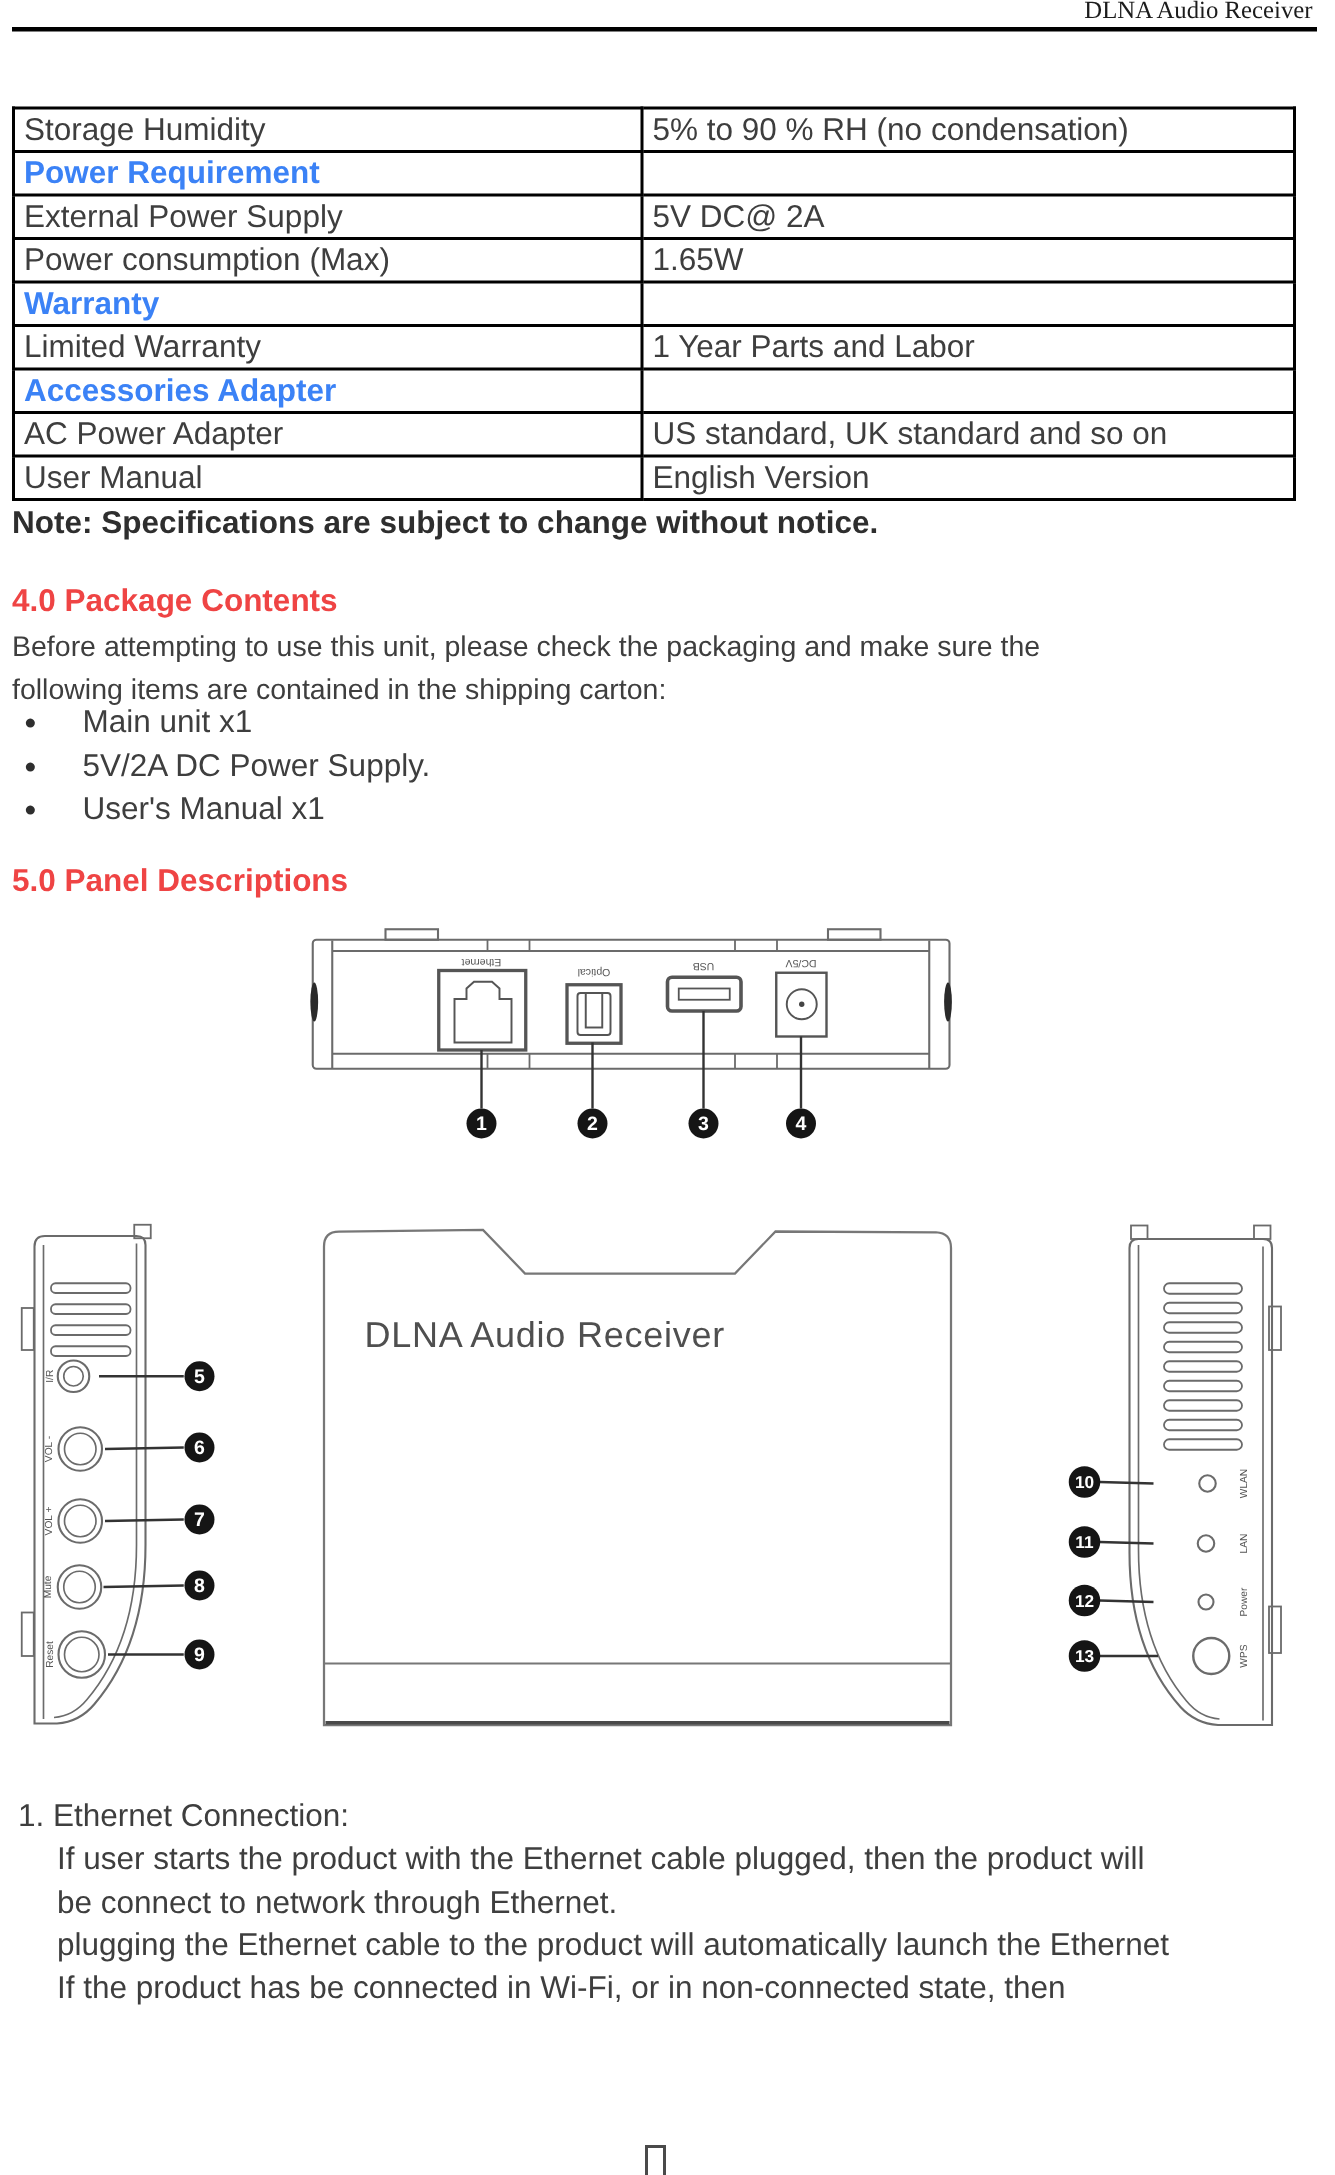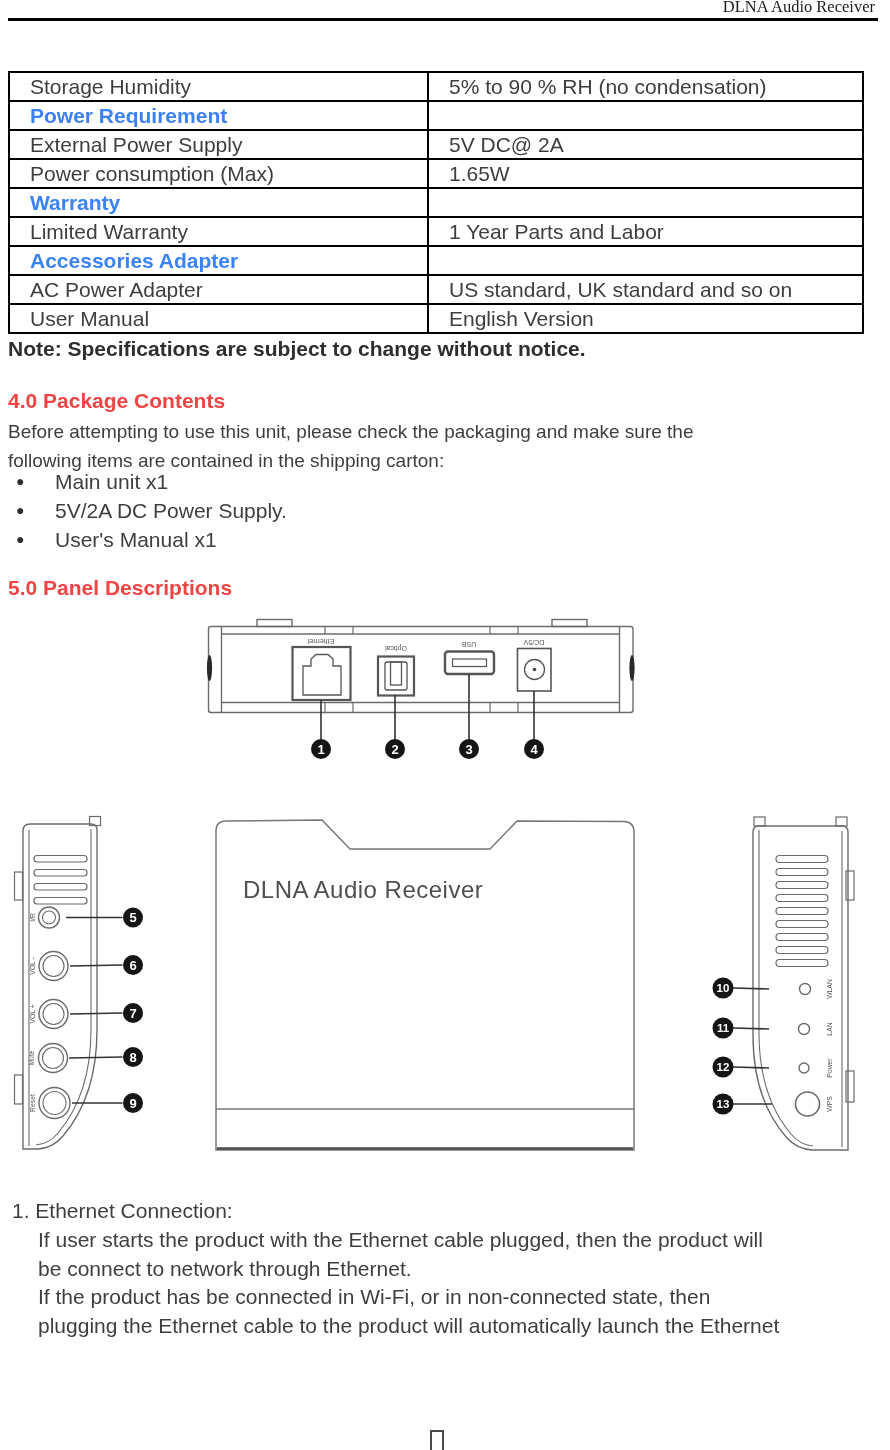--- a/index.html
+++ b/index.html
@@ -12,21 +12,21 @@
     position:absolute;top:-3px;right:15px;
     font-family:"Liberation Serif",serif;font-size:16.5px;color:#1c1c1c;
   }
   .hdr-rule{position:absolute;top:18px;left:8px;width:870px;height:3px;background:#000;}
   table.spec{
     position:absolute;top:71px;left:8px;width:856px;
     border-collapse:collapse;table-layout:fixed;
     font-size:21px;color:#3e3e3e;
   }
   table.spec td{
-    border:2px solid #000;height:27px;padding:0 0 0 20px;
+    border:2px solid #000;height:27px;padding:0 0 0 6px;
     white-space:nowrap;overflow:hidden;vertical-align:middle;line-height:27px;
   }
   table.spec col.c1{width:419px;}
   table.spec tr.bold-row td{font-weight:bold;color:#3b82f6;}
   .note{position:absolute;top:337px;left:8px;font-size:21px;font-weight:bold;color:#2e2e2e;}
   .h-sec{position:absolute;left:8px;font-size:21px;font-weight:bold;color:#ef4444;}
   .h-pkg{top:389px;}
   .h-panel{top:576px;}
   .pkg-intro{position:absolute;top:417px;left:8px;width:874px;font-size:19px;line-height:29px;}
   .bullets{position:absolute;top:467px;left:0;width:880px;font-size:21px;}
@@ -295,19 +295,19 @@
         <text x="723" y="1071" fill="#fff" text-anchor="middle">12</text>
         <text x="723" y="1108" fill="#fff" text-anchor="middle">13</text>
       </g>
     </g>
   </svg>
 
   <div class="eth-block">
     <div class="eth-line first">1. Ethernet Connection:</div>
     <div class="eth-line">If user starts the product with the Ethernet cable plugged, then the product will</div>
     <div class="eth-line">be connect to network through Ethernet.</div>
+    <div class="eth-line">plugging the Ethernet cable to the product will automatically launch the Ethernet</div>
     <div class="eth-line">If the product has be connected in Wi-Fi, or in non-connected state, then</div>
-    <div class="eth-line">plugging the Ethernet cable to the product will automatically launch the Ethernet</div>
   </div>
 
   <div class="pgbox"></div>
 
 </div>
 
 </body></html>

